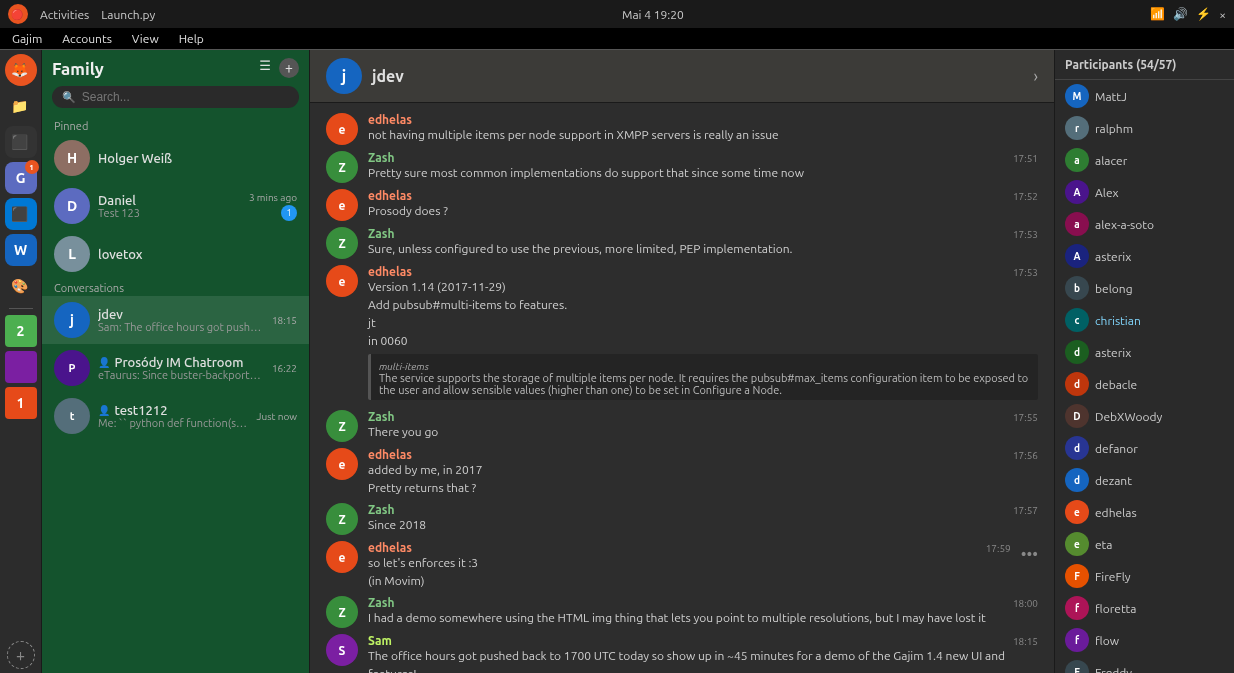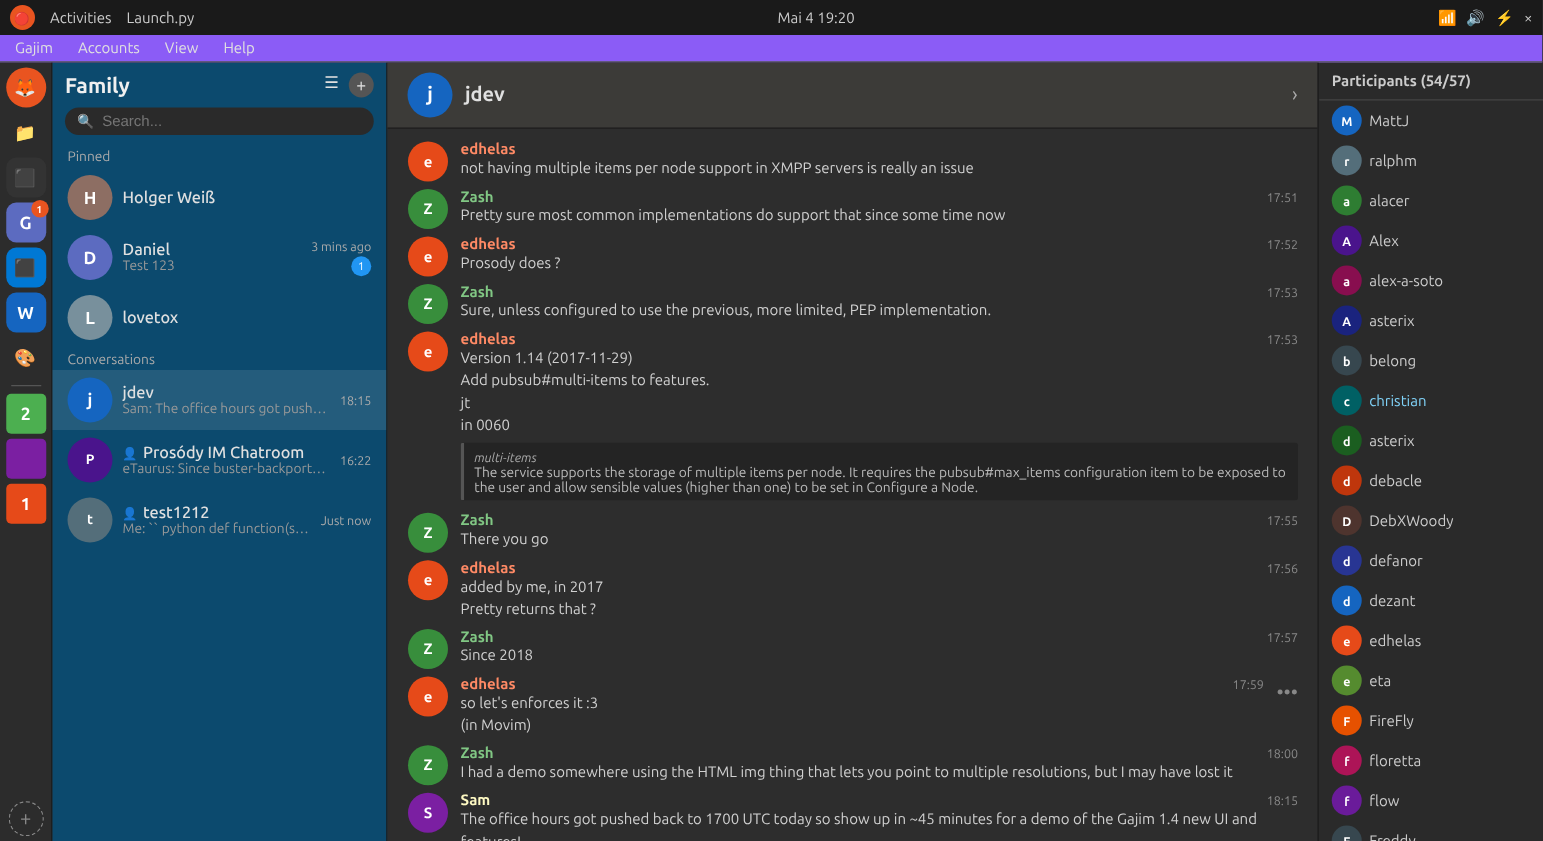--- a/index.html
+++ b/index.html
@@ -6,36 +6,36 @@
     body { font-family: 'Ubuntu', 'Segoe UI', sans-serif; background: #2d2d2d; color: #e0e0e0; font-size: 13px; display: flex; flex-direction: column; height: 673px; width: 1234px; overflow: hidden; }
 
     
     .system-bar { background: #1a1a1a; height: 28px; display: flex; align-items: center; justify-content: space-between; padding: 0 8px; font-size: 12px; color: #ccc; flex-shrink: 0; }
     .system-bar-left { display: flex; align-items: center; gap: 12px; }
     .system-bar-center { display: flex; align-items: center; gap: 4px; }
     .system-bar-right { display: flex; align-items: center; gap: 8px; }
     .ubuntu-logo { width: 20px; height: 20px; background: #e95420; border-radius: 50%; display: flex; align-items: center; justify-content: center; font-size: 10px; color: white; }
 
     
-    .app-menu { background: #8b5cf6; height: 22px; display: flex; align-items: center; padding: 0 8px; gap: 12px; font-size: 12px; flex-shrink: 0; border-bottom: 1px solid #555; }
+    .app-menu { background: #000000; height: 22px; display: flex; align-items: center; padding: 0 8px; gap: 12px; font-size: 12px; flex-shrink: 0; border-bottom: 1px solid #555; }
     .app-menu span { cursor: pointer; padding: 2px 4px; }
 
     
     .main { display: flex; flex: 1; overflow: hidden; }
 
     
     .dock { width: 42px; background: #2c2c2c; display: flex; flex-direction: column; align-items: center; padding: 4px 0; gap: 4px; flex-shrink: 0; border-right: 1px solid #1a1a1a; }
     .dock-item { width: 32px; height: 32px; border-radius: 8px; display: flex; align-items: center; justify-content: center; font-size: 14px; cursor: pointer; position: relative; }
     .dock-item.active { background: rgba(255,255,255,0.15); }
     .dock-badge { position: absolute; top: -2px; right: -2px; background: #e95420; color: white; font-size: 8px; border-radius: 50%; width: 14px; height: 14px; display: flex; align-items: center; justify-content: center; }
     .dock-separator { width: 24px; height: 1px; background: #555; margin: 2px 0; }
     .dock-add { width: 28px; height: 28px; border-radius: 50%; border: 1px dashed #888; display: flex; align-items: center; justify-content: center; cursor: pointer; font-size: 16px; color: #888; margin-top: auto; }
 
     
-    .sidebar { width: 268px; background: #0c4a6e; display: flex; flex-direction: column; flex-shrink: 0; border-right: 1px solid #1a1a1a; }
+    .sidebar { width: 268px; background: #14532d; display: flex; flex-direction: column; flex-shrink: 0; border-right: 1px solid #1a1a1a; }
     .sidebar-header { padding: 8px 10px; display: flex; align-items: center; justify-content: space-between; }
     .sidebar-title { font-size: 17px; font-weight: bold; color: #f0f0f0; }
     .sidebar-search { display: flex; align-items: center; background: #2a2a2a; border-radius: 14px; padding: 4px 10px; margin: 0 10px 8px; gap: 6px; }
     .sidebar-search input { background: transparent; border: none; outline: none; color: #ccc; font-size: 12px; flex: 1; }
     .sidebar-section-label { font-size: 11px; color: #aaa; padding: 4px 12px 2px; font-weight: normal; }
 
     .conv-item { display: flex; align-items: center; padding: 6px 12px; cursor: pointer; gap: 8px; }
     .conv-item.active { background: rgba(255,255,255,0.1); }
     .conv-avatar { width: 36px; height: 36px; border-radius: 50%; flex-shrink: 0; display: flex; align-items: center; justify-content: center; font-size: 14px; font-weight: bold; color: white; }
     .conv-info { flex: 1; overflow: hidden; }
@@ -57,21 +57,21 @@
     .msg-group { display: flex; gap: 10px; margin-bottom: 4px; }
     .msg-avatar { width: 32px; height: 32px; border-radius: 50%; flex-shrink: 0; display: flex; align-items: center; justify-content: center; font-size: 12px; font-weight: bold; color: white; }
     .msg-content { flex: 1; }
     .msg-header { display: flex; align-items: baseline; gap: 8px; }
     .msg-sender { font-size: 12px; font-weight: bold; color: #81d4fa; }
     .msg-time { font-size: 10px; color: #888; margin-left: auto; }
     .msg-text { font-size: 12px; color: #d0d0d0; line-height: 1.5; }
 
     .msg-sender.edhelas { color: #ff8a65; }
     .msg-sender.zash { color: #81c784; }
-    .msg-sender.sam { color: #fef9c3; }
+    .msg-sender.sam { color: #bef264; }
 
     .quote-block { border-left: 3px solid #555; padding: 4px 8px; margin: 4px 0; background: rgba(0,0,0,0.2); border-radius: 2px; }
     .quote-block .qt-label { font-size: 10px; color: #aaa; font-style: italic; }
     .quote-block .qt-text { font-size: 11px; color: #bbb; }
 
     
     .participants { width: 180px; background: #2a2a2a; flex-shrink: 0; overflow-y: auto; border-left: 1px solid #1a1a1a; }
     .participants-header { padding: 8px 10px; font-size: 12px; font-weight: bold; color: #ccc; border-bottom: 1px solid #444; }
     .participant-item { display: flex; align-items: center; gap: 6px; padding: 4px 10px; }
     .participant-avatar { width: 24px; height: 24px; border-radius: 50%; display: flex; align-items: center; justify-content: center; font-size: 10px; font-weight: bold; color: white; flex-shrink: 0; }

